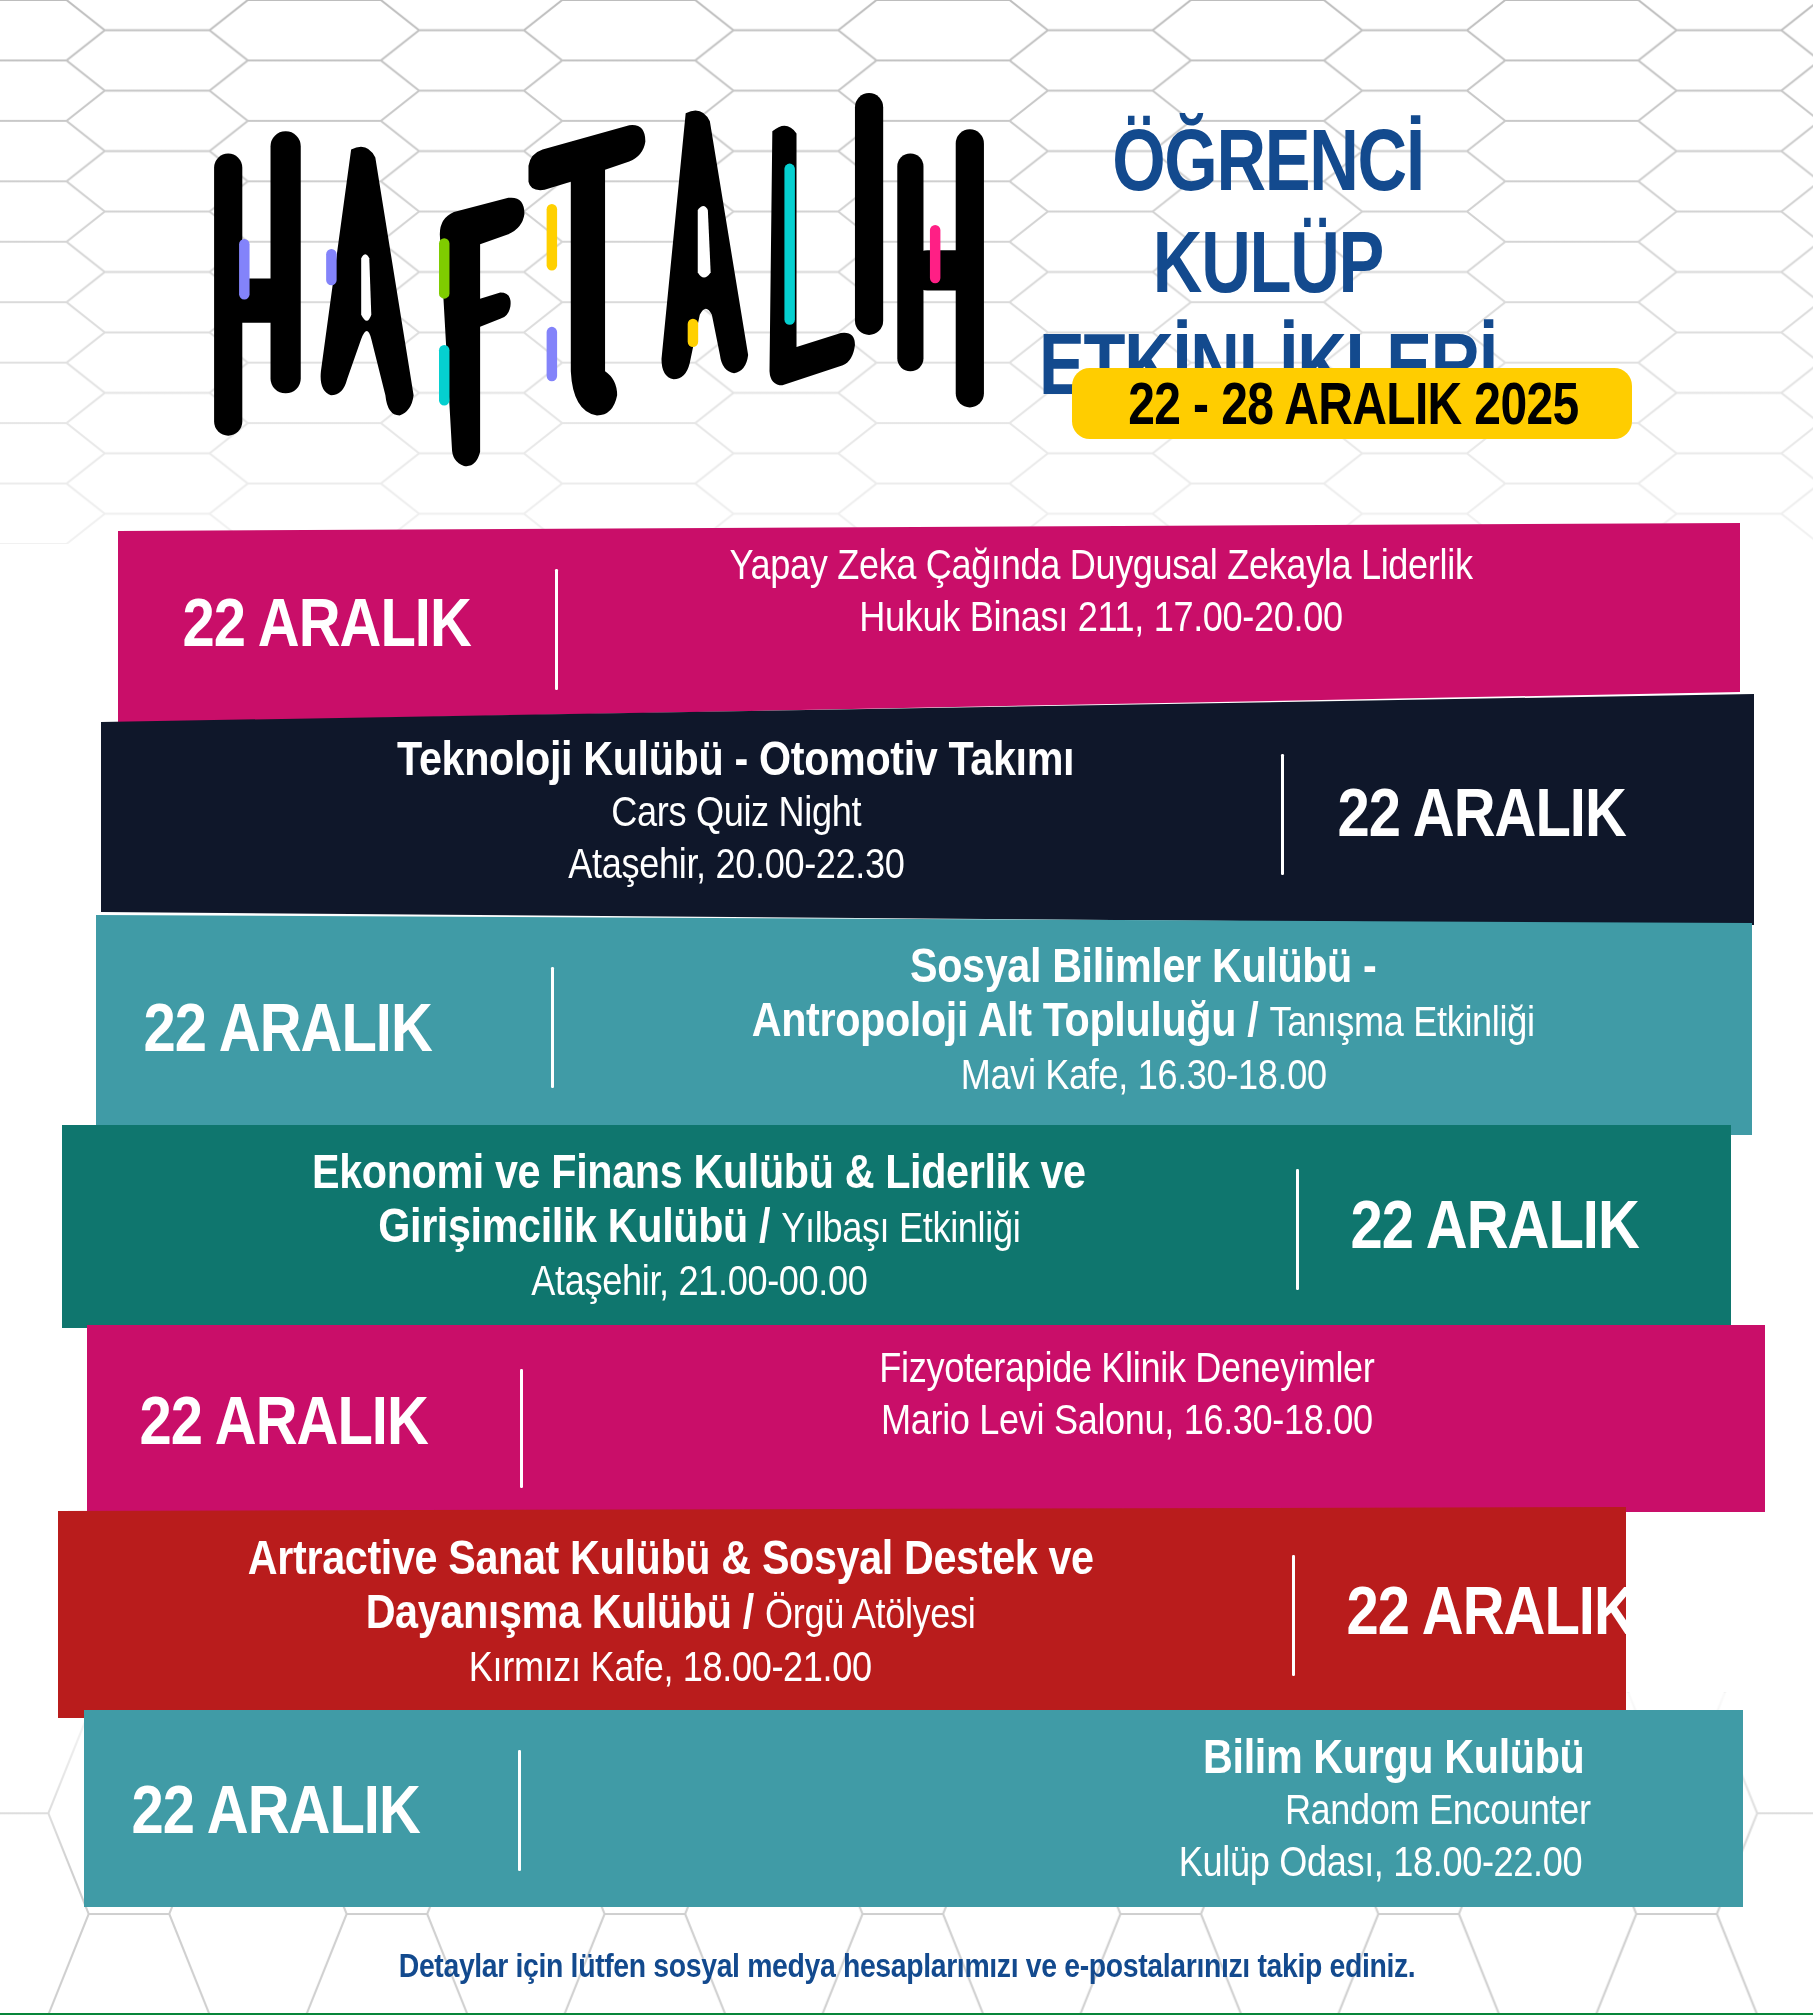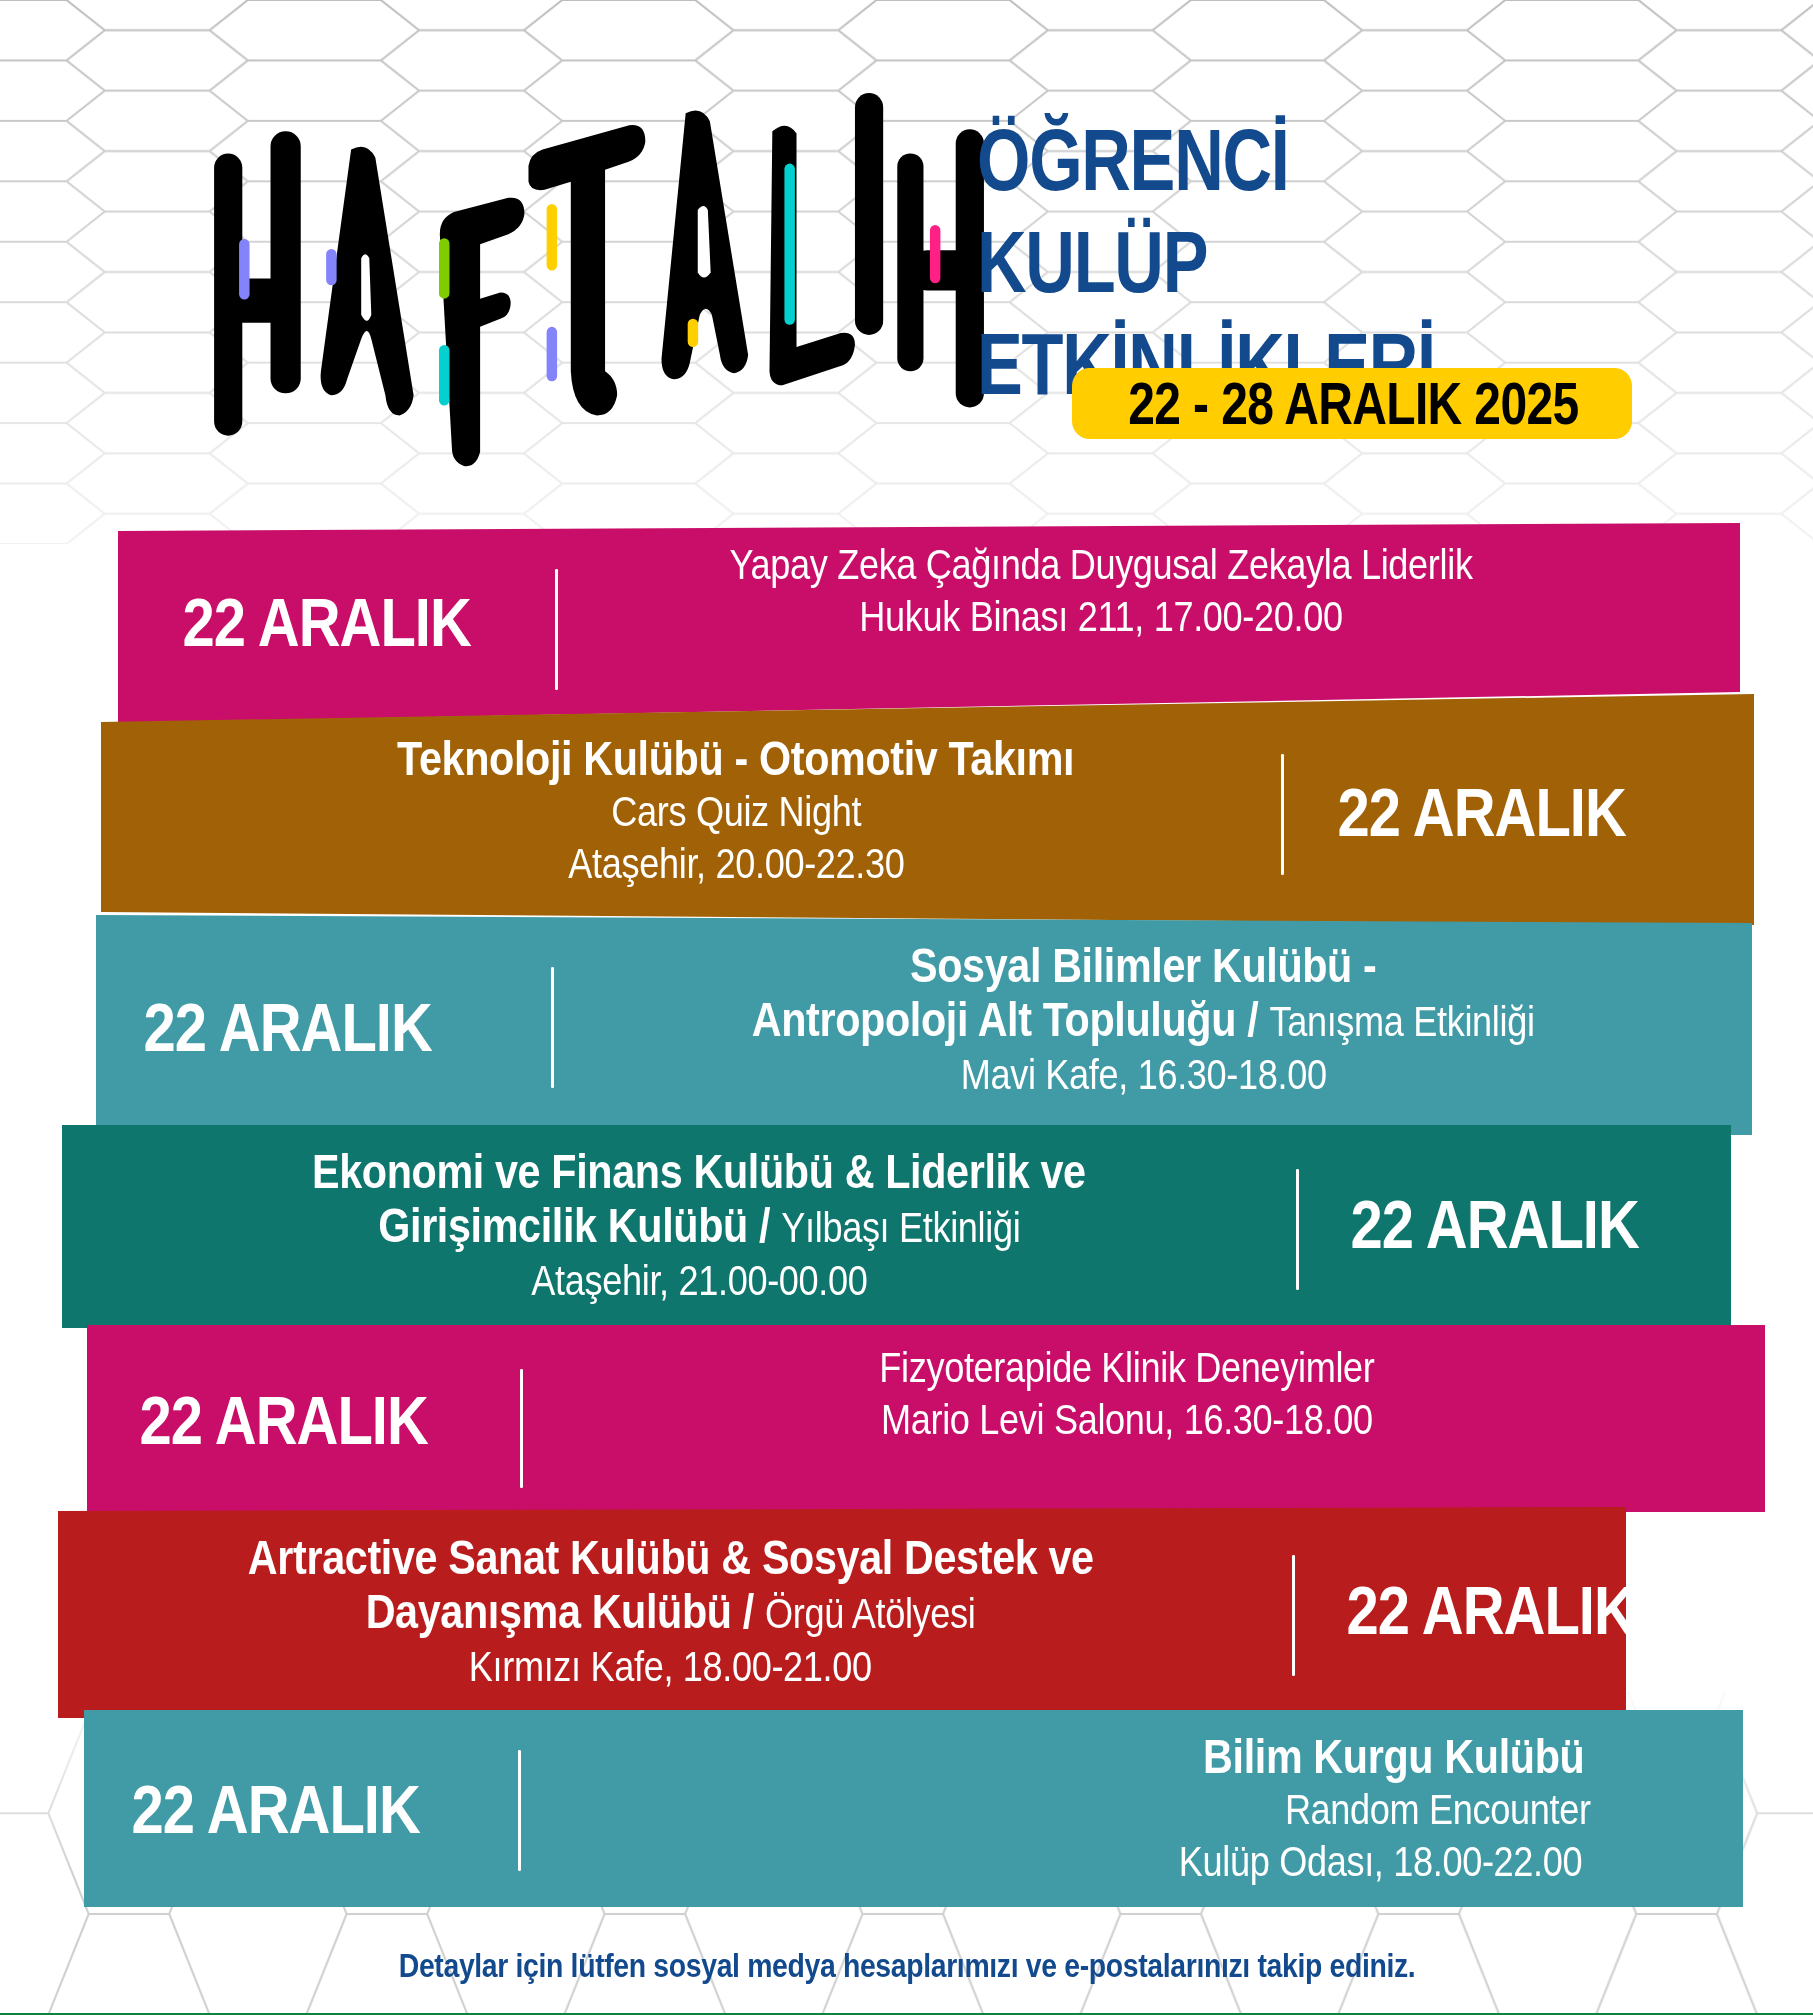--- a/index.html
+++ b/index.html
@@ -9,21 +9,21 @@
     font-family:"Liberation Sans", sans-serif;
   }
   .hexbg {
     position:absolute; left:0; top:0; width:1814px; height:2267px; z-index:0;
   }
 
   
   .haftalik { position:absolute; left:202px; top:89px; width:790px; height:383px; z-index:2; }
 
   
-  .title-block { position:absolute; left:977px; top:109px; z-index:2; }
+  .title-block { position:absolute; left:1039px; top:109px; z-index:2;text-align:center; }
   .title-line {
     display:block; color:#134A8E; font-weight:700;
     font-size:88px; line-height:102px; letter-spacing:-1.6px;
     transform:scaleX(0.78); transform-origin:left center;
     font-family:"Liberation Sans", sans-serif;
     white-space:nowrap;
   }
   .date-badge {
     position:absolute; left:1072px; top:368px; width:560px; height:71px;
     background:#FFCD00; border-radius:17.7px; z-index:2;
@@ -138,21 +138,21 @@
 
 <div class="band" style="left:118px; top:523px; width:1622px; height:200px; background:#C90E69; clip-path:polygon(0 8px, 100% 0, 100% 169px, 0 100%);">
   <span class="date" style="position:absolute; left:37px; top:60px;">22 ARALIK</span>
   <div class="divider" style="left:437px; top:46px; height:121px;"></div>
   <div class="info" style="left:459px; width:1048px; top:16px;">
     <div class="line"><span class="cond">Yapay Zeka Çağında Duygusal Zekayla Liderlik</span></div>
     <div class="line"><span class="cond">Hukuk Binası 211, 17.00-20.00</span></div>
   </div>
 </div>
 
-<div class="band" style="left:101px; top:694px; width:1653px; height:231px; background:#a16207; clip-path:polygon(0 28px, 100% 0, 100% 100%, 0 218px);">
+<div class="band" style="left:101px; top:694px; width:1653px; height:231px; background:#0f172a; clip-path:polygon(0 28px, 100% 0, 100% 100%, 0 218px);">
   <div class="info" style="left:101px; width:1068px; top:38px;">
     <div class="club"><span class="cond">Teknoloji Kulübü - Otomotiv Takımı</span></div>
     <div class="line"><span class="cond">Cars Quiz Night</span></div>
     <div class="line"><span class="cond">Ataşehir, 20.00-22.30</span></div>
   </div>
   <div class="divider" style="left:1180px; top:60px; height:121px;"></div>
   <span class="date" style="position:absolute; left:1209px; top:79px;">22 ARALIK</span>
 </div>
 
 <div class="band" style="left:96px; top:911px; width:1656px; height:224px; background:#409BA6; clip-path:polygon(0 4px, 100% 12px, 100% 100%, 0 100%);">

